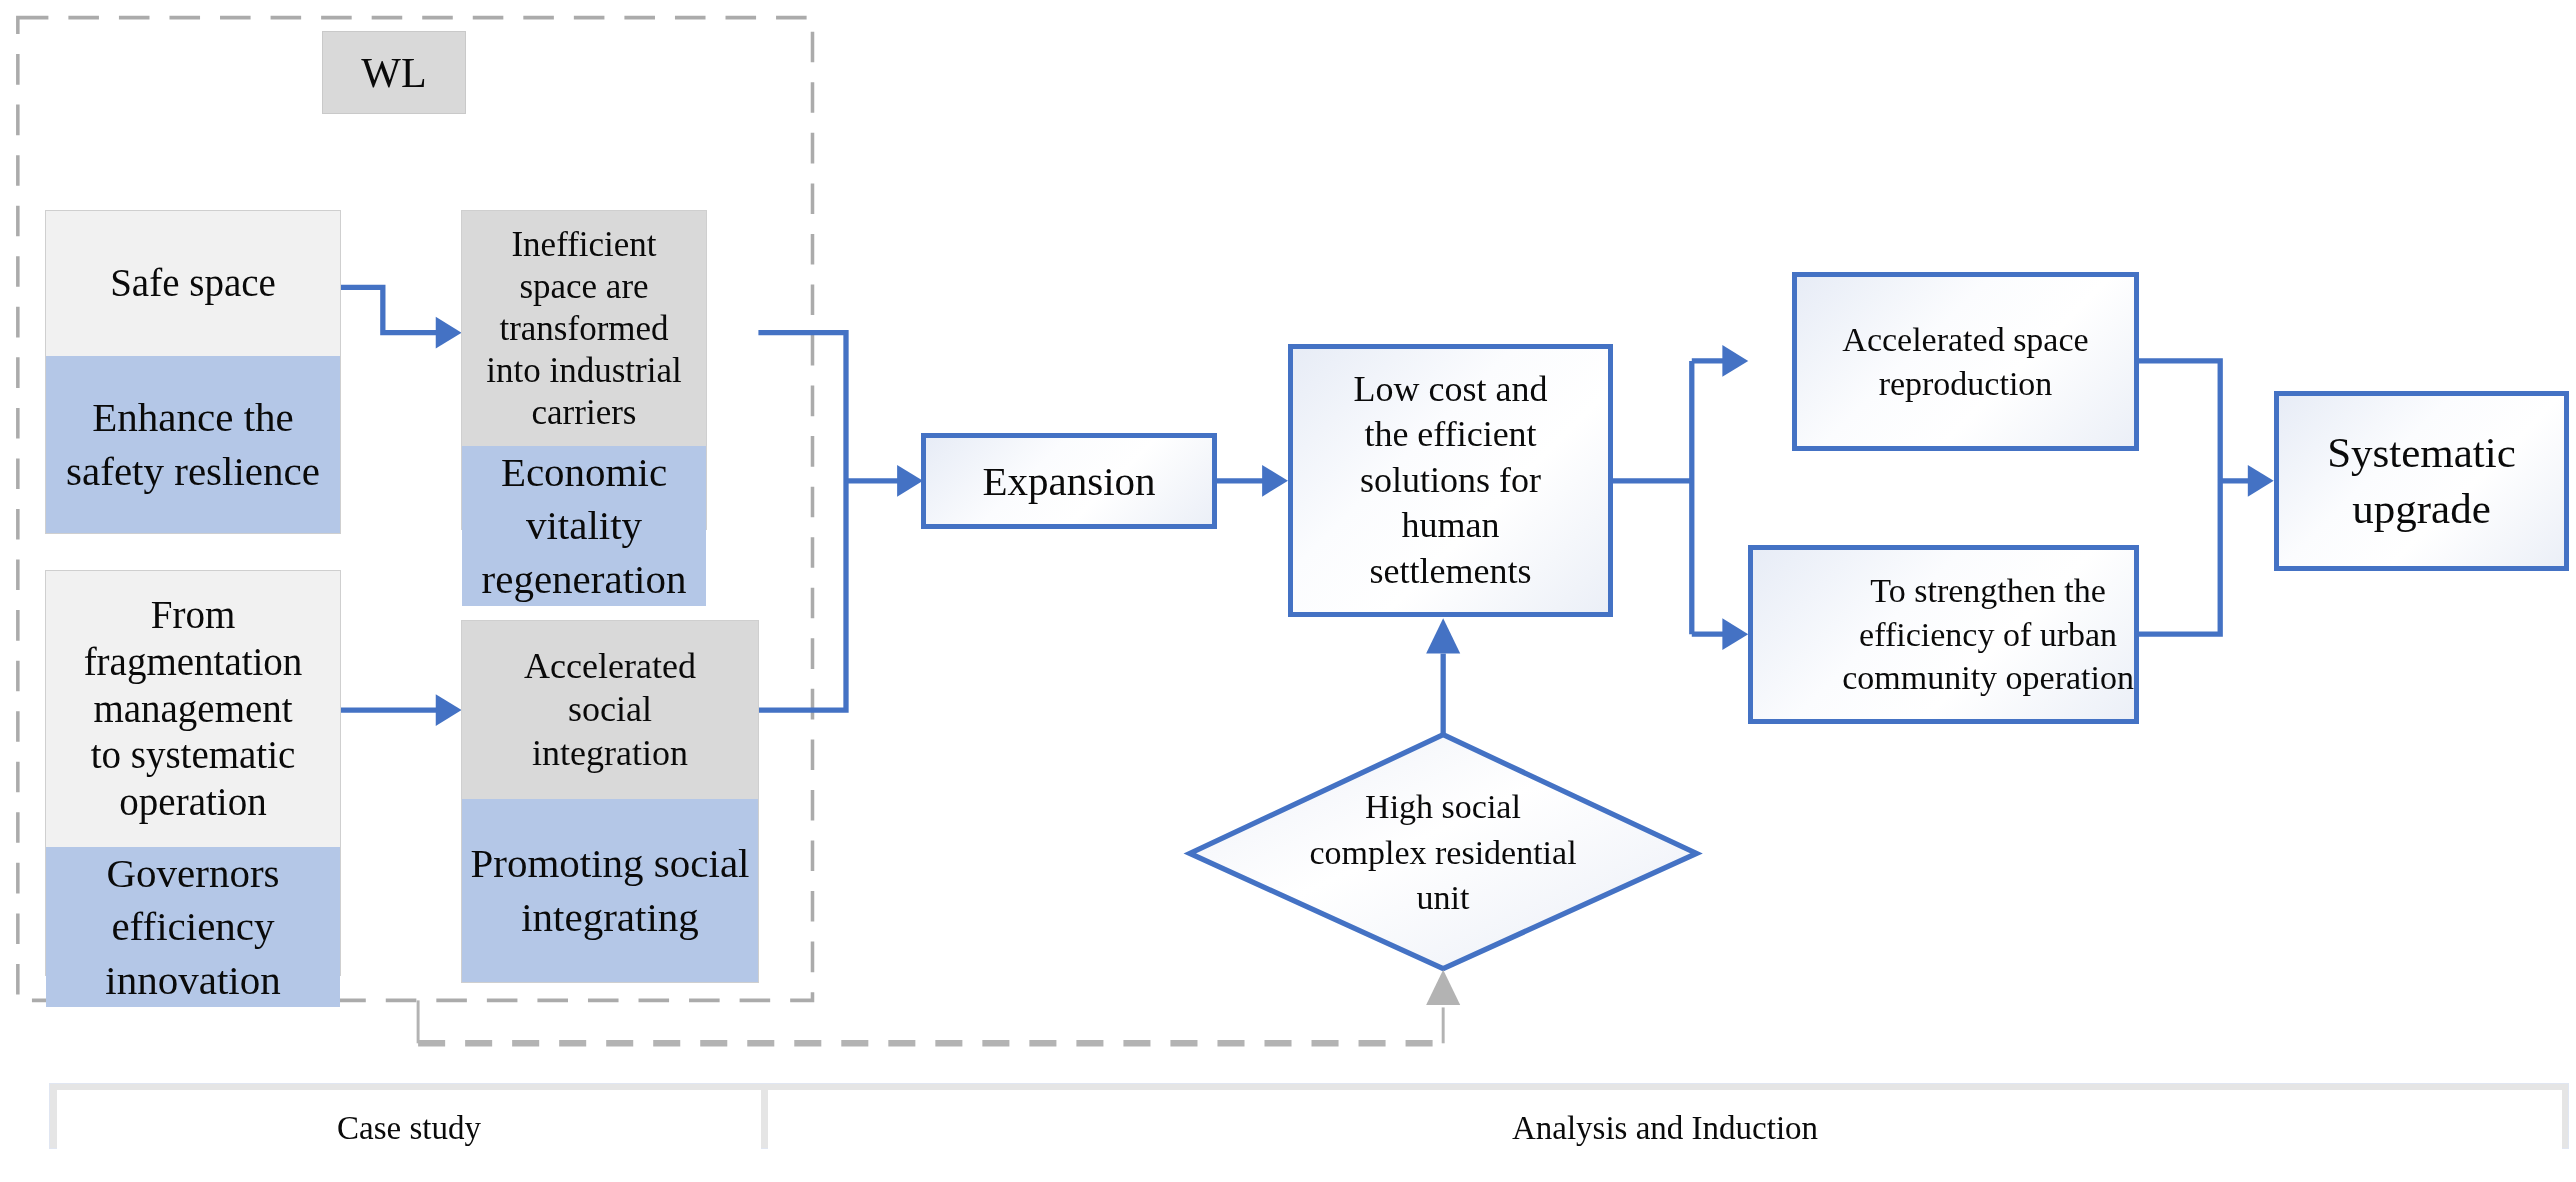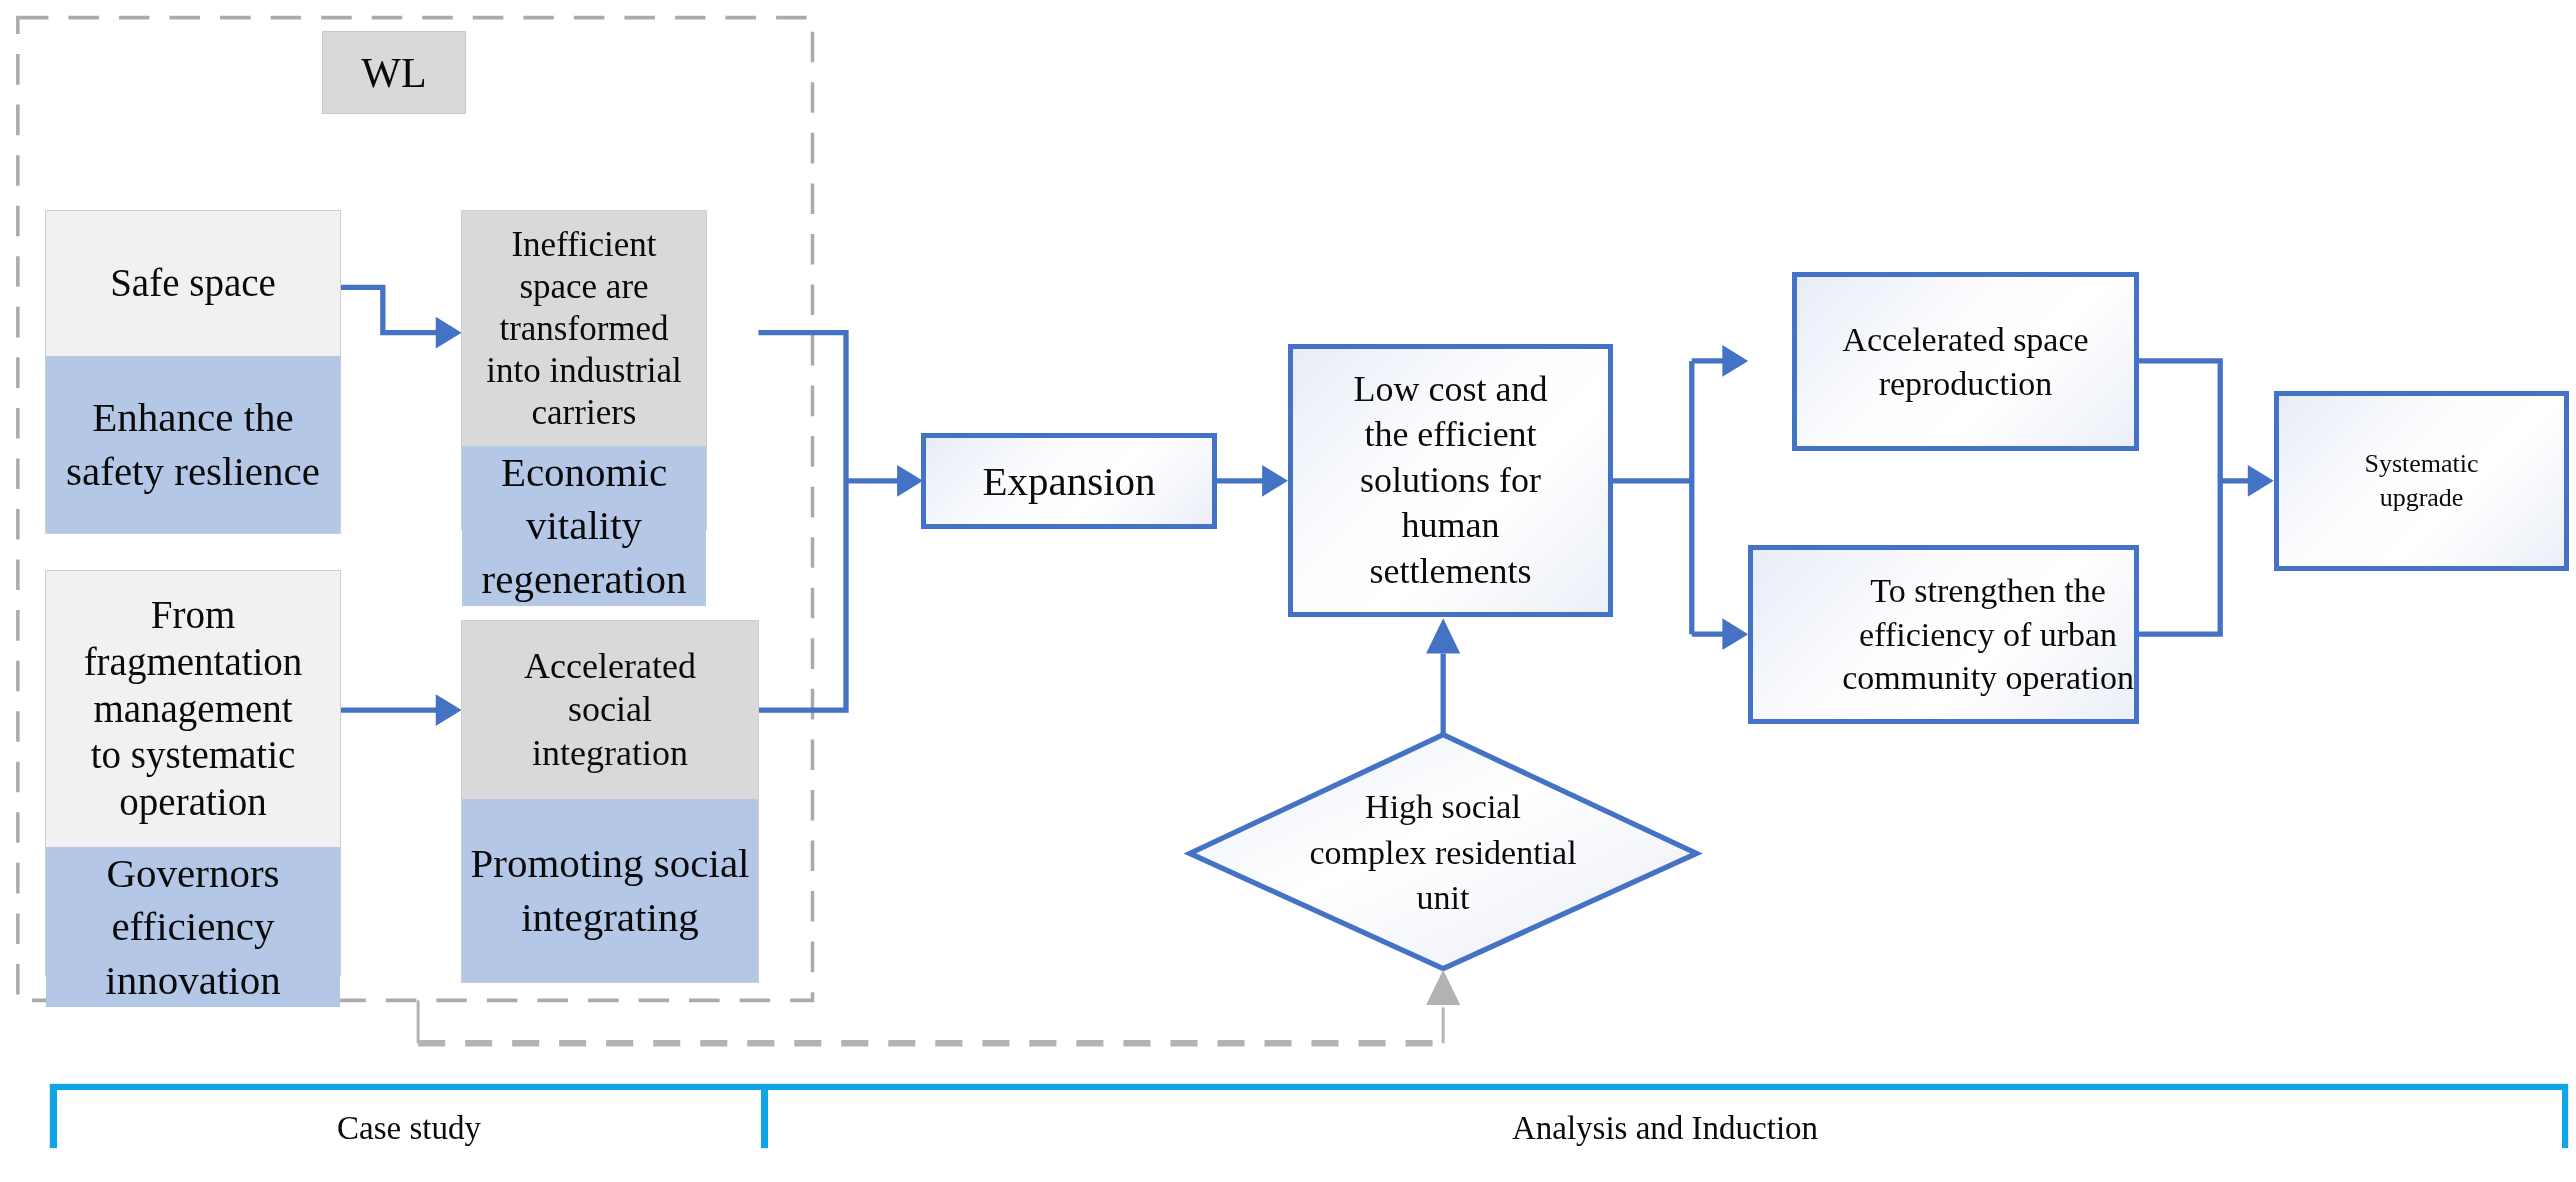--- a/index.html
+++ b/index.html
@@ -19,30 +19,30 @@
   .title{font-size:39px;line-height:1.2;}
   .subtitle{font-size:41px;line-height:1.3;}
 
   
   .blue-box{border:5.3px solid #4472C4;
     background:linear-gradient(135deg,#E7ECF6 0%,#FBFCFE 38%,#FFFFFF 62%,#EBEFF7 100%);
     align-items:center;justify-content:center;display:flex;}
   .lbl-expansion{font-size:41px;}
   .lbl-lowcost{font-size:36px;line-height:1.26;}
   .lbl-right{font-size:34px;line-height:1.28;}
-  .lbl-systematic{font-size:26px;line-height:1.3;}
+  .lbl-systematic{font-size:43px;line-height:1.3;}
   .lbl-diamond{font-size:34px;line-height:1.35;}
 
   #wl-box{left:322px;top:31px;width:144px;height:83px;background:#D9D9D9;border:1.8px solid #C9C9C9;
           align-items:center;justify-content:center;display:flex;font-size:42px;}
 
   #diamond-label{left:1249px;top:773px;width:388px;height:159px;align-items:center;justify-content:center;display:flex;background:transparent;border:none;}
 
   
-  #footer-bar{left:49px;top:1083px;width:2520px;height:66px;background:#0ea5e9;border:0.6px solid #E0E6F2;}
+  #footer-bar{left:49px;top:1083px;width:2520px;height:66px;background:#e5e5e5;border:0.6px solid #E0E6F2;}
   .footer-cell{position:absolute;top:5.9px;height:78px;background:#ffffff;font-size:33px;}
   #footer-cell-case{left:7px;width:704px;}
   #footer-cell-analysis{left:718px;width:1794px;}
 </style>
 </head>
 <body>
 
 <div id="canvas">
 
   <svg id="connector-layer" viewBox="0 0 4382 2011" xmlns="http://www.w3.org/2000/svg">

